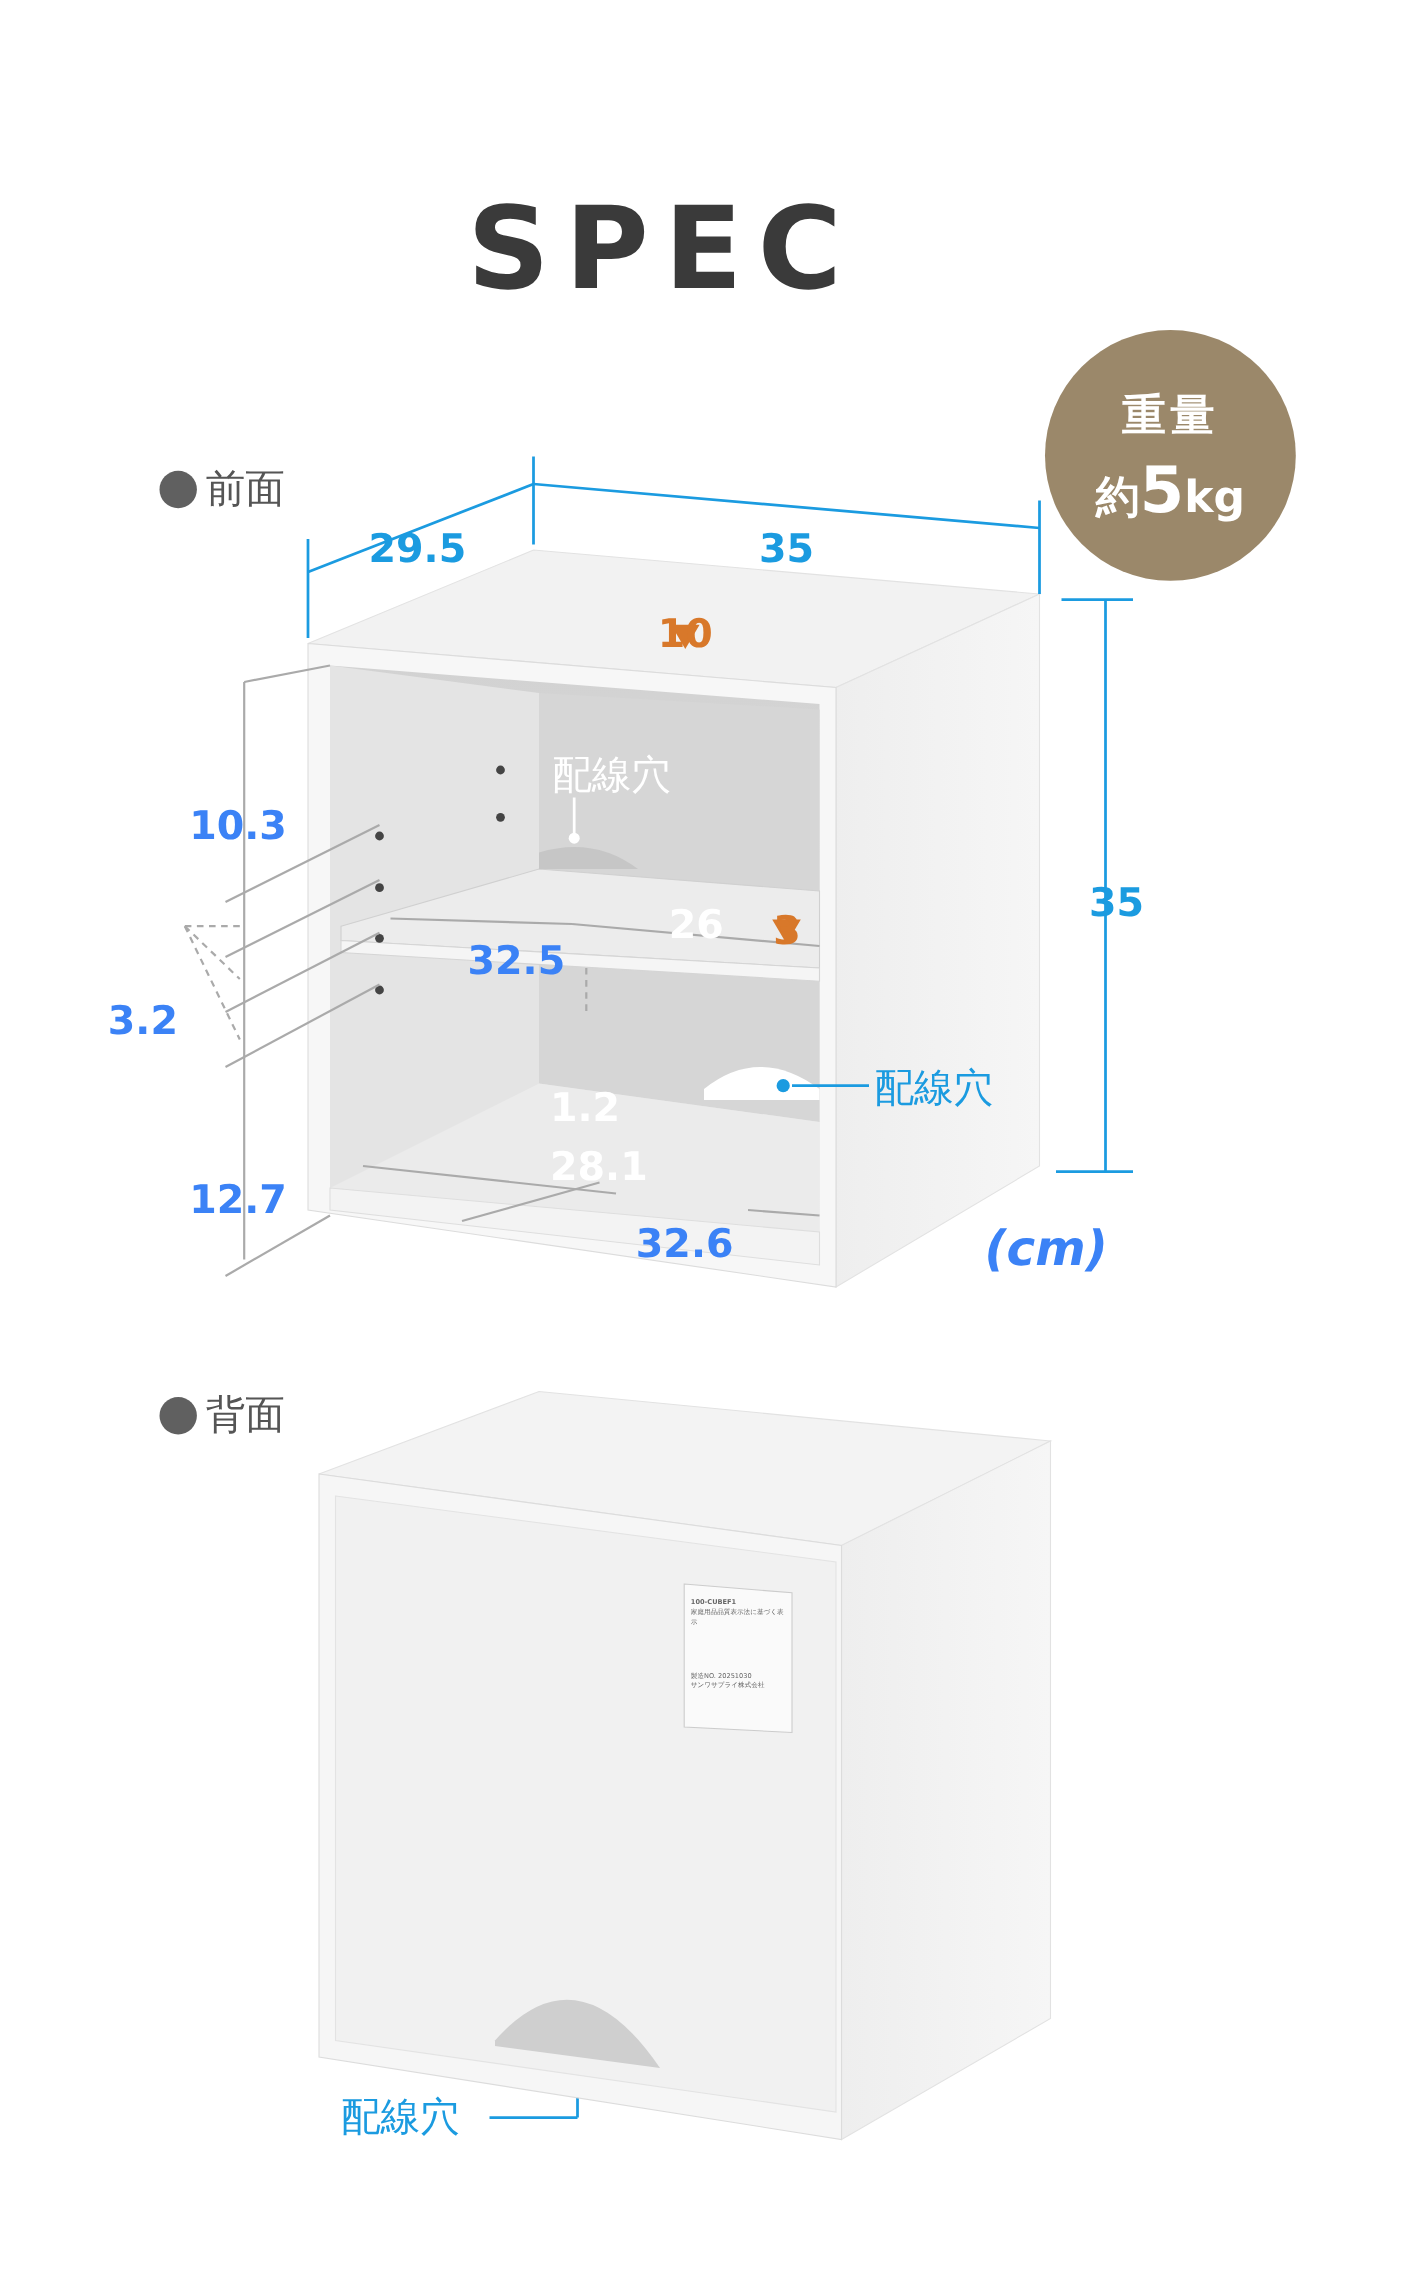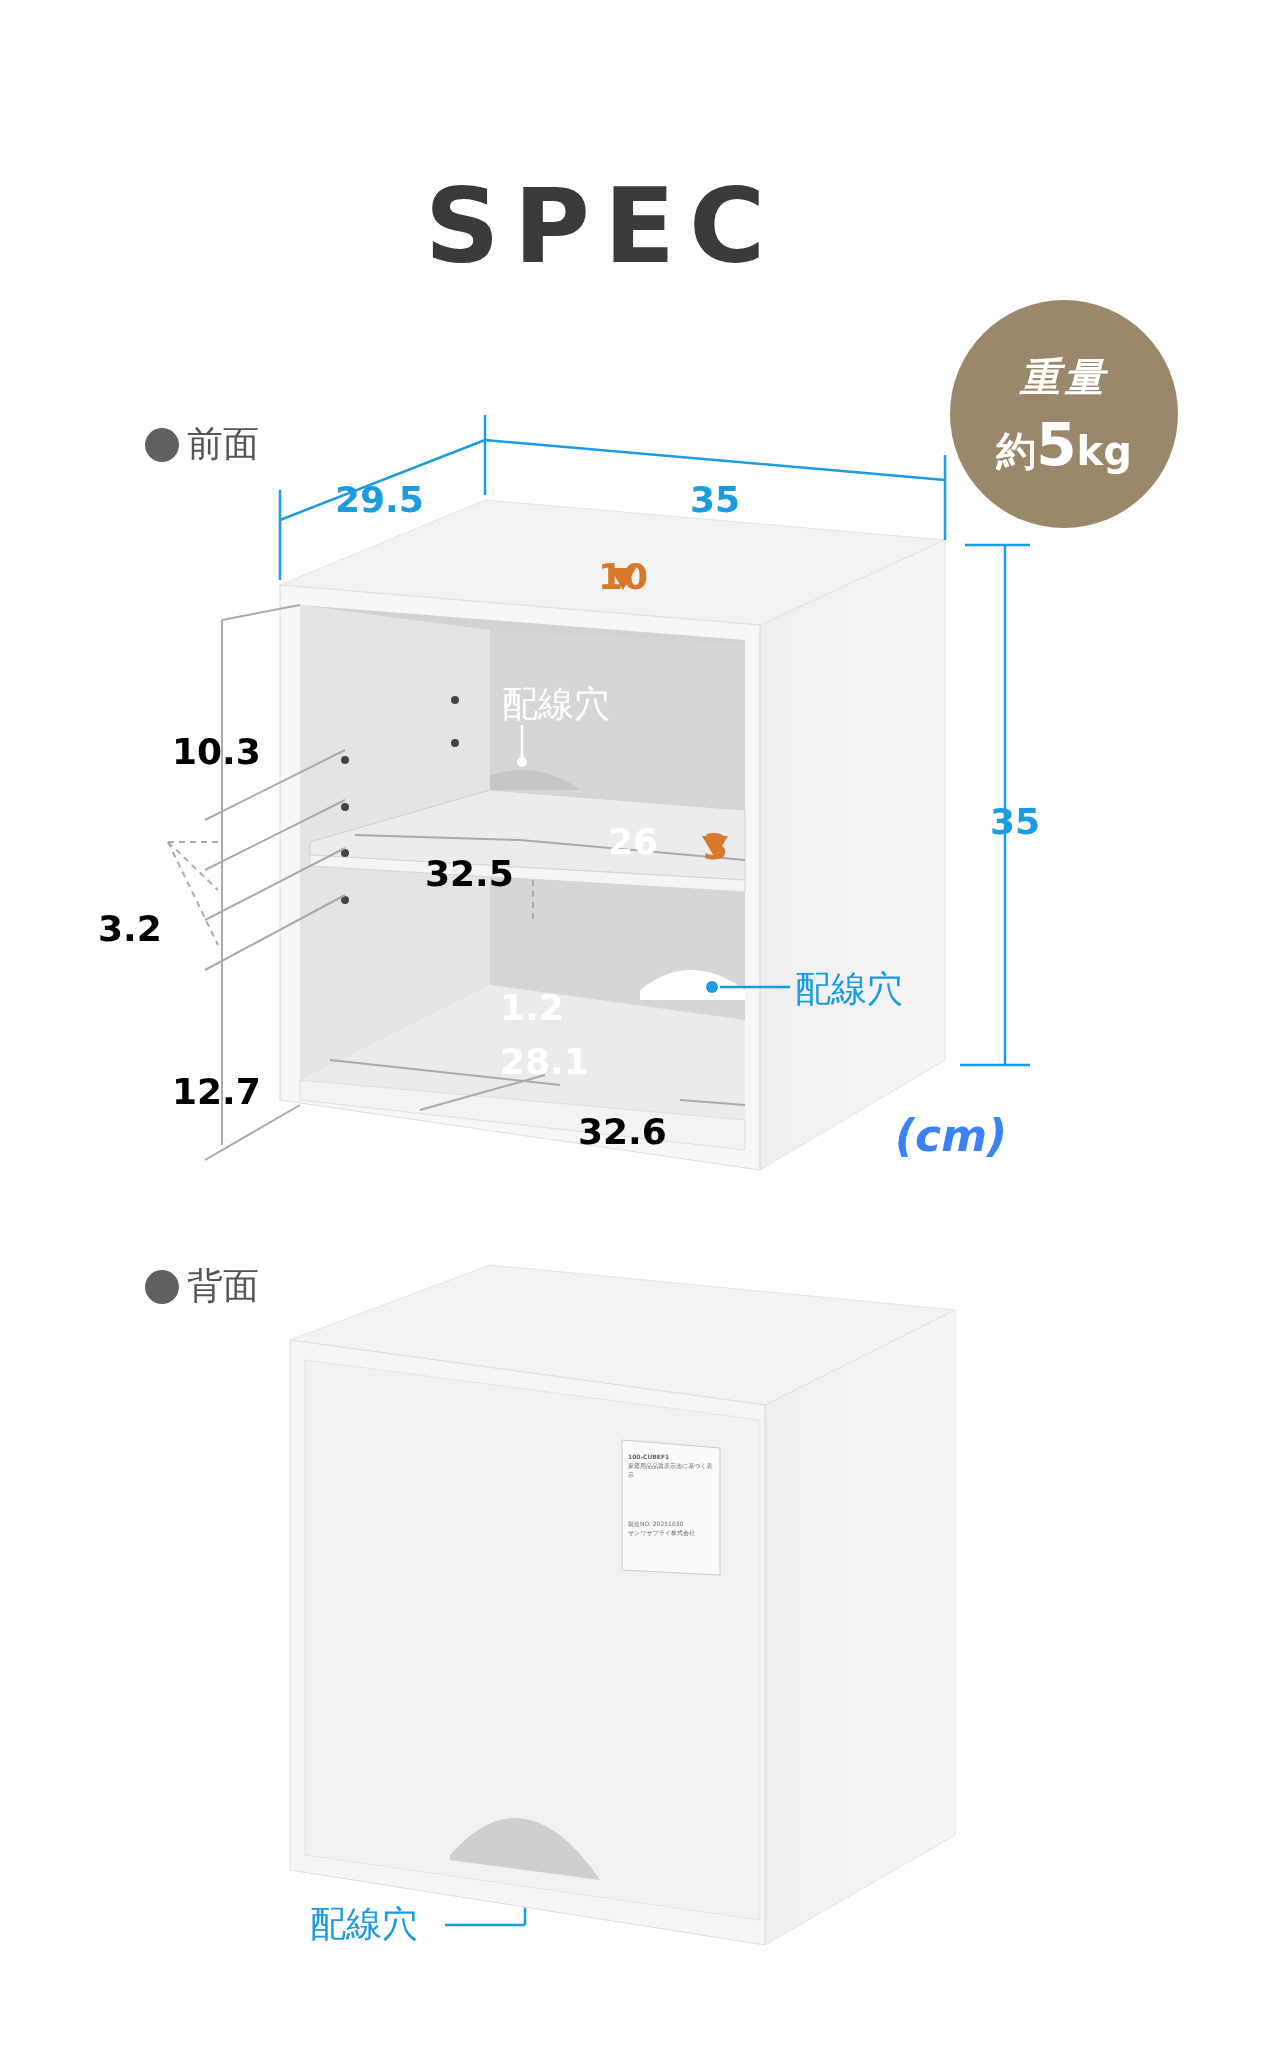--- a/index.html
+++ b/index.html
@@ -12,27 +12,27 @@
     left: 0; width: 1204px; top: 165px; text-align: center;
     font-size: 104px; font-weight: bold; letter-spacing: 14px; color: #3a3a3a;
   }
   .section-label { font-size: 36px; color: #555; display: flex; align-items: center; gap: 8px; }
   .dot { width: 34px; height: 34px; border-radius: 50%; background: #606060; display: inline-block; }
   .weight-badge {
     left: 950px; top: 300px; width: 228px; height: 228px; border-radius: 50%;
     background: #9b886a; color: #fff; display: flex; flex-direction: column;
     align-items: center; justify-content: center; font-weight: bold;
   }
-  .weight-badge .l1 { font-size: 40px; letter-spacing: 4px; font-style: italic; }
+  .weight-badge .l1 { font-size: 40px; letter-spacing: 4px; }
   .weight-badge .l2 { font-size: 40px; margin-top: 6px; }
   .weight-badge .l2 .num { font-size: 58px; }
   .dim { font-weight: bold; font-size: 36px; margin-top: 31px; }
   .blue { color: #1b9be0; }
   .orange { color: #d8782a; }
-  .gray { color: #000000; }
+  .gray { color: #3b82f6; }
   .white { color: #ffffff; }
   .unit { font-size: 44px; font-weight: bold; color: #3b82f6; font-style: italic; }
   svg { position: absolute; left: 0; top: 0; }
 </style>
 </head>
 <body>
 
 <div class="abs title">SPEC</div>
 
 <div class="abs weight-badge">

